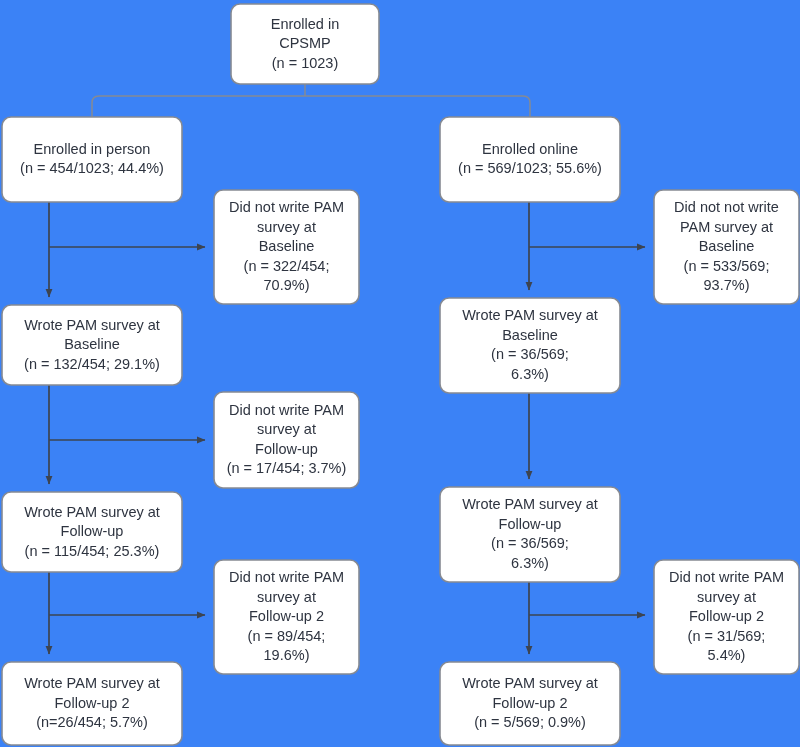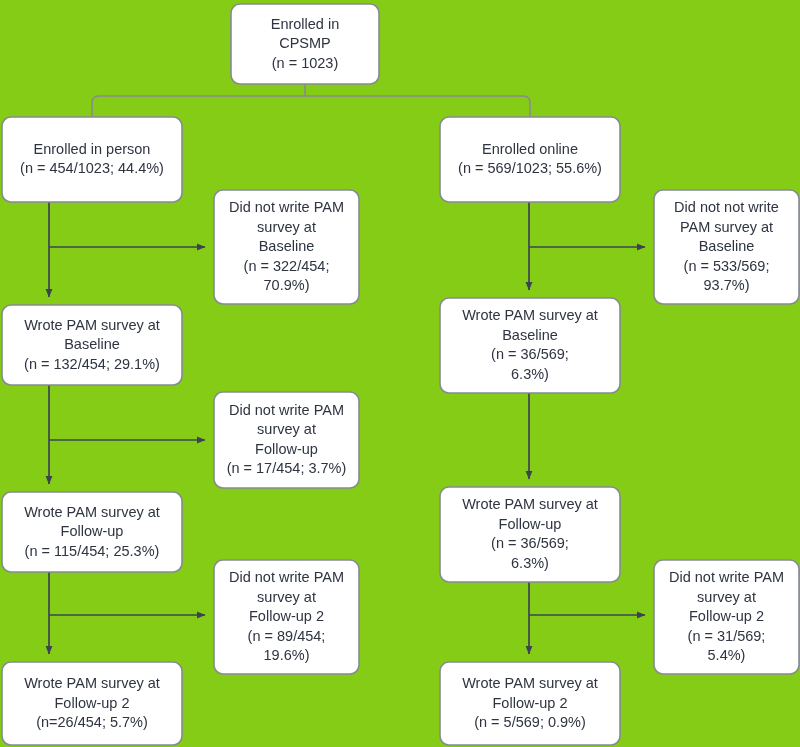--- a/index.html
+++ b/index.html
@@ -10,21 +10,21 @@
   body {
     font-family: "Liberation Sans", sans-serif;
     width: 800px;
     height: 747px;
     overflow: hidden;
   }
   #flowchart-root {
     position: relative;
     width: 800px;
     height: 747px;
-    background: #84cc16;
+    background: #3b82f6;
   }
   svg.flow-svg {
     position: absolute;
     top: 0;
     left: 0;
     width: 800px;
     height: 747px;
   }
   .node-box {
     fill: #ffffff;

